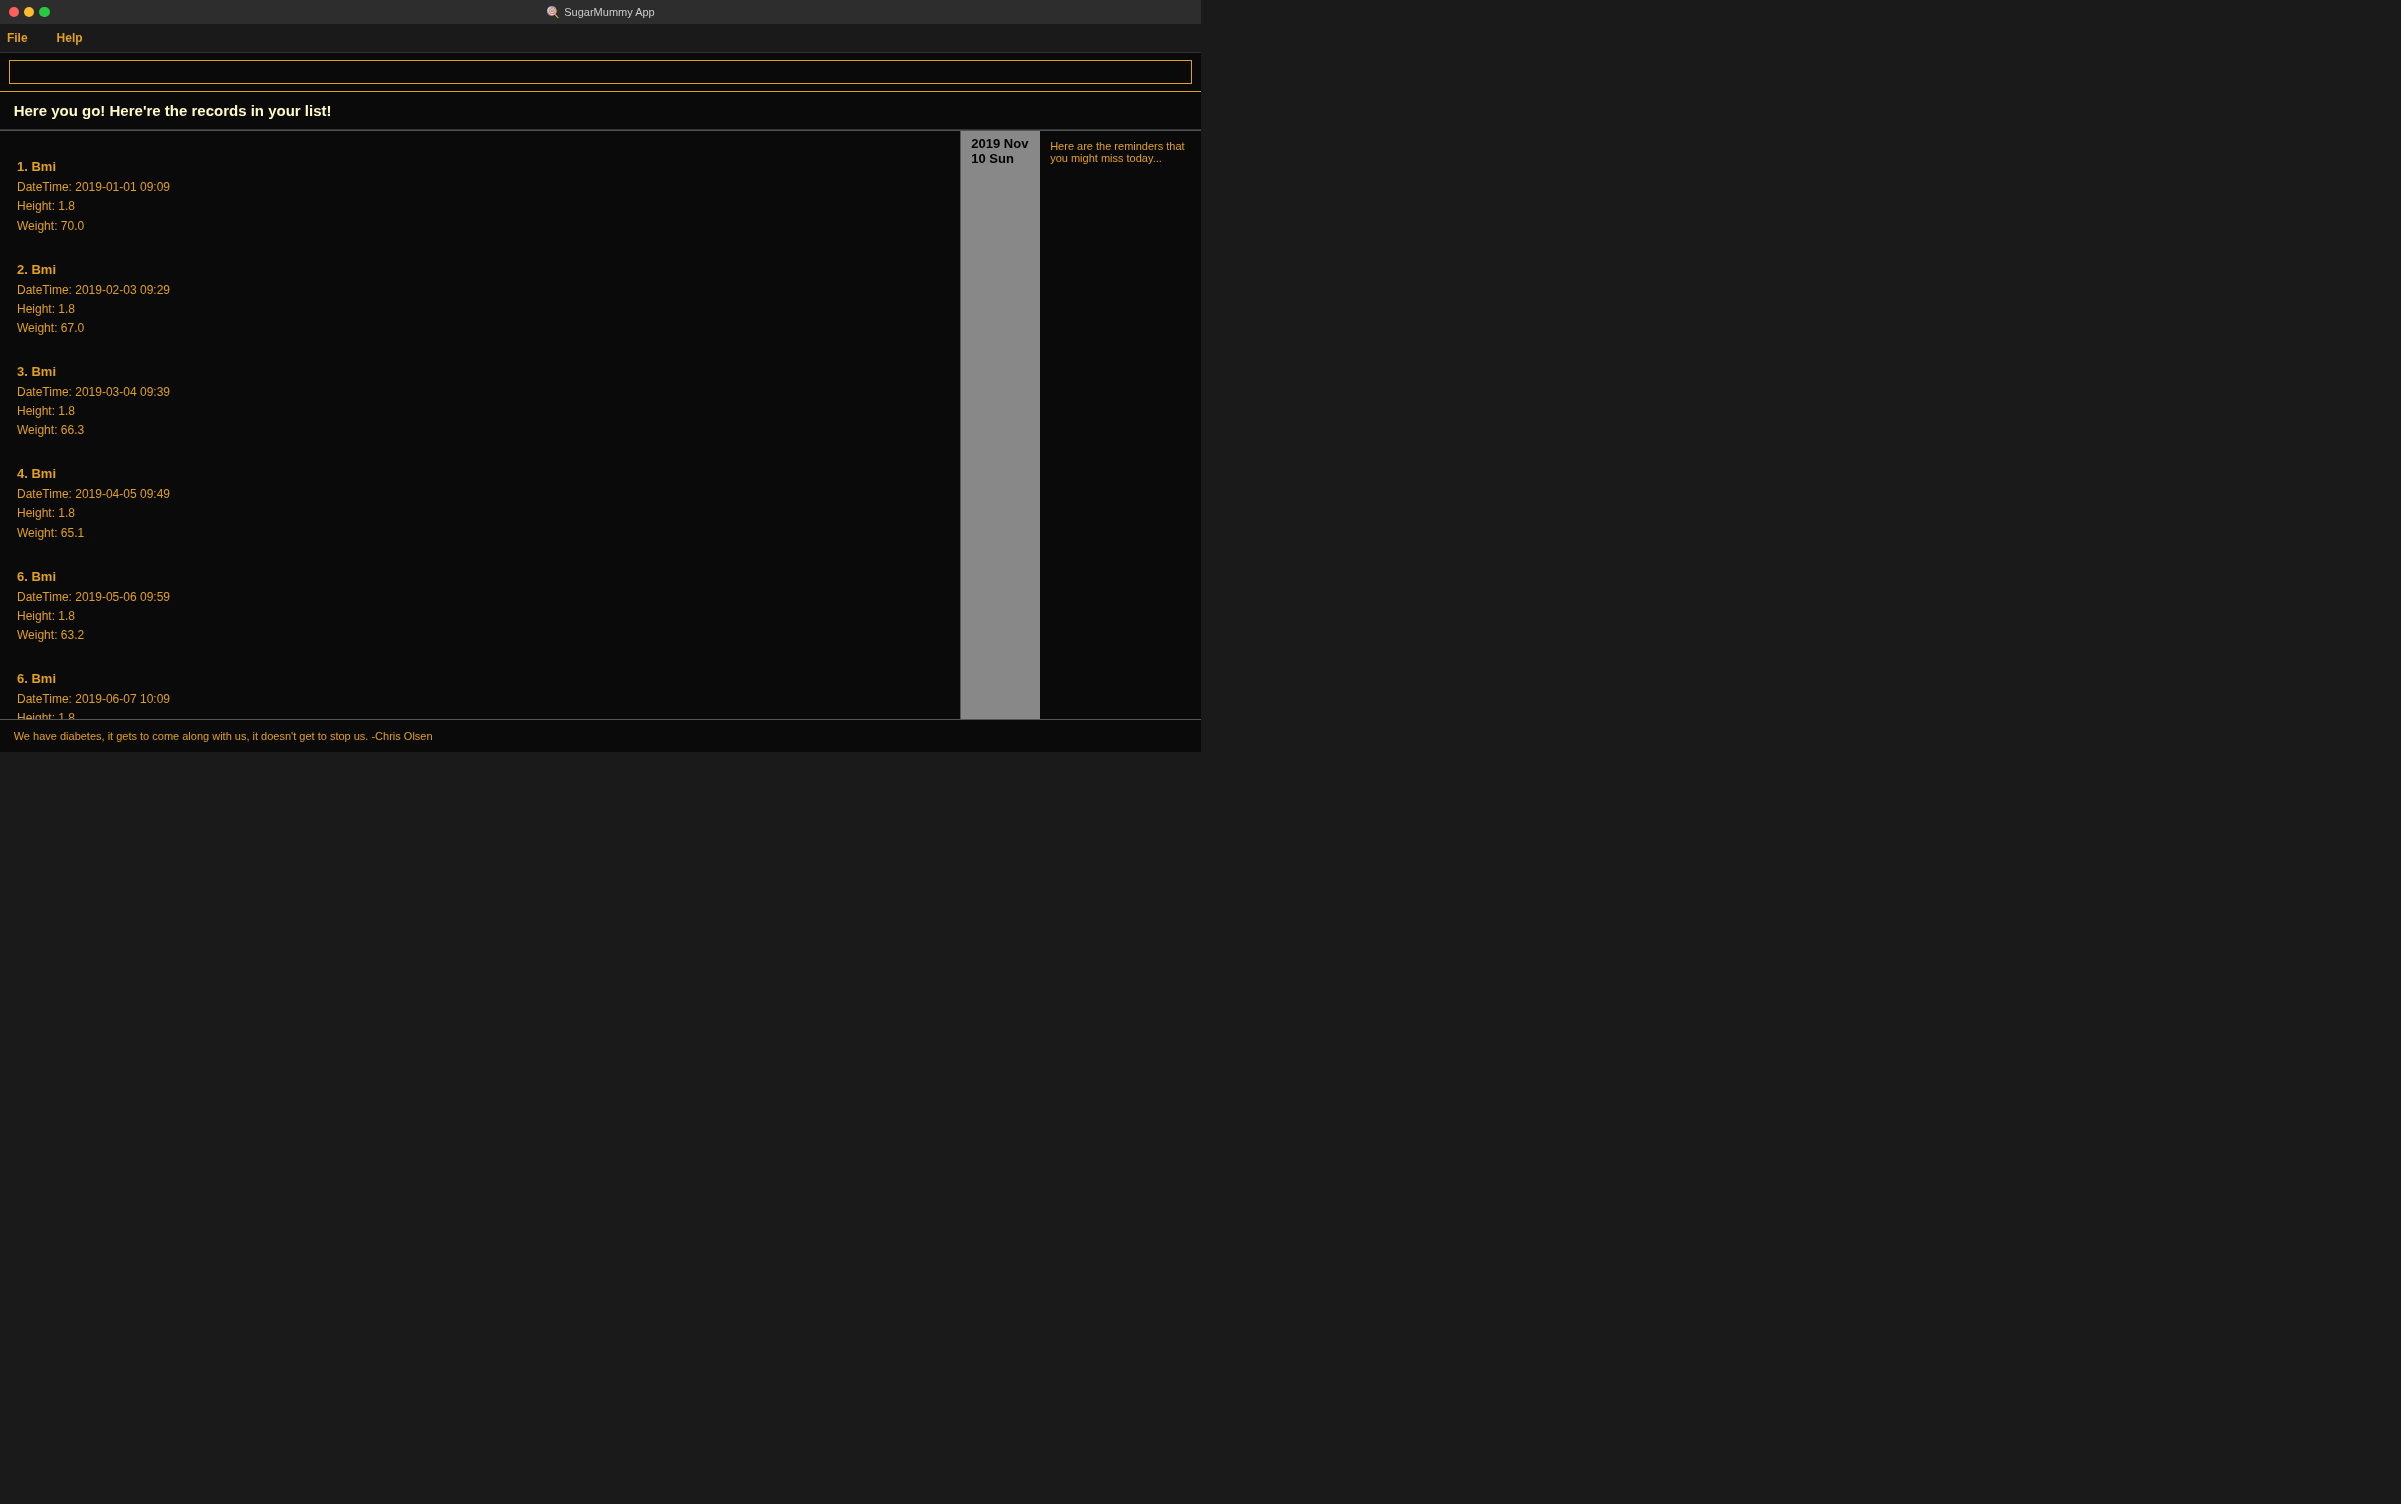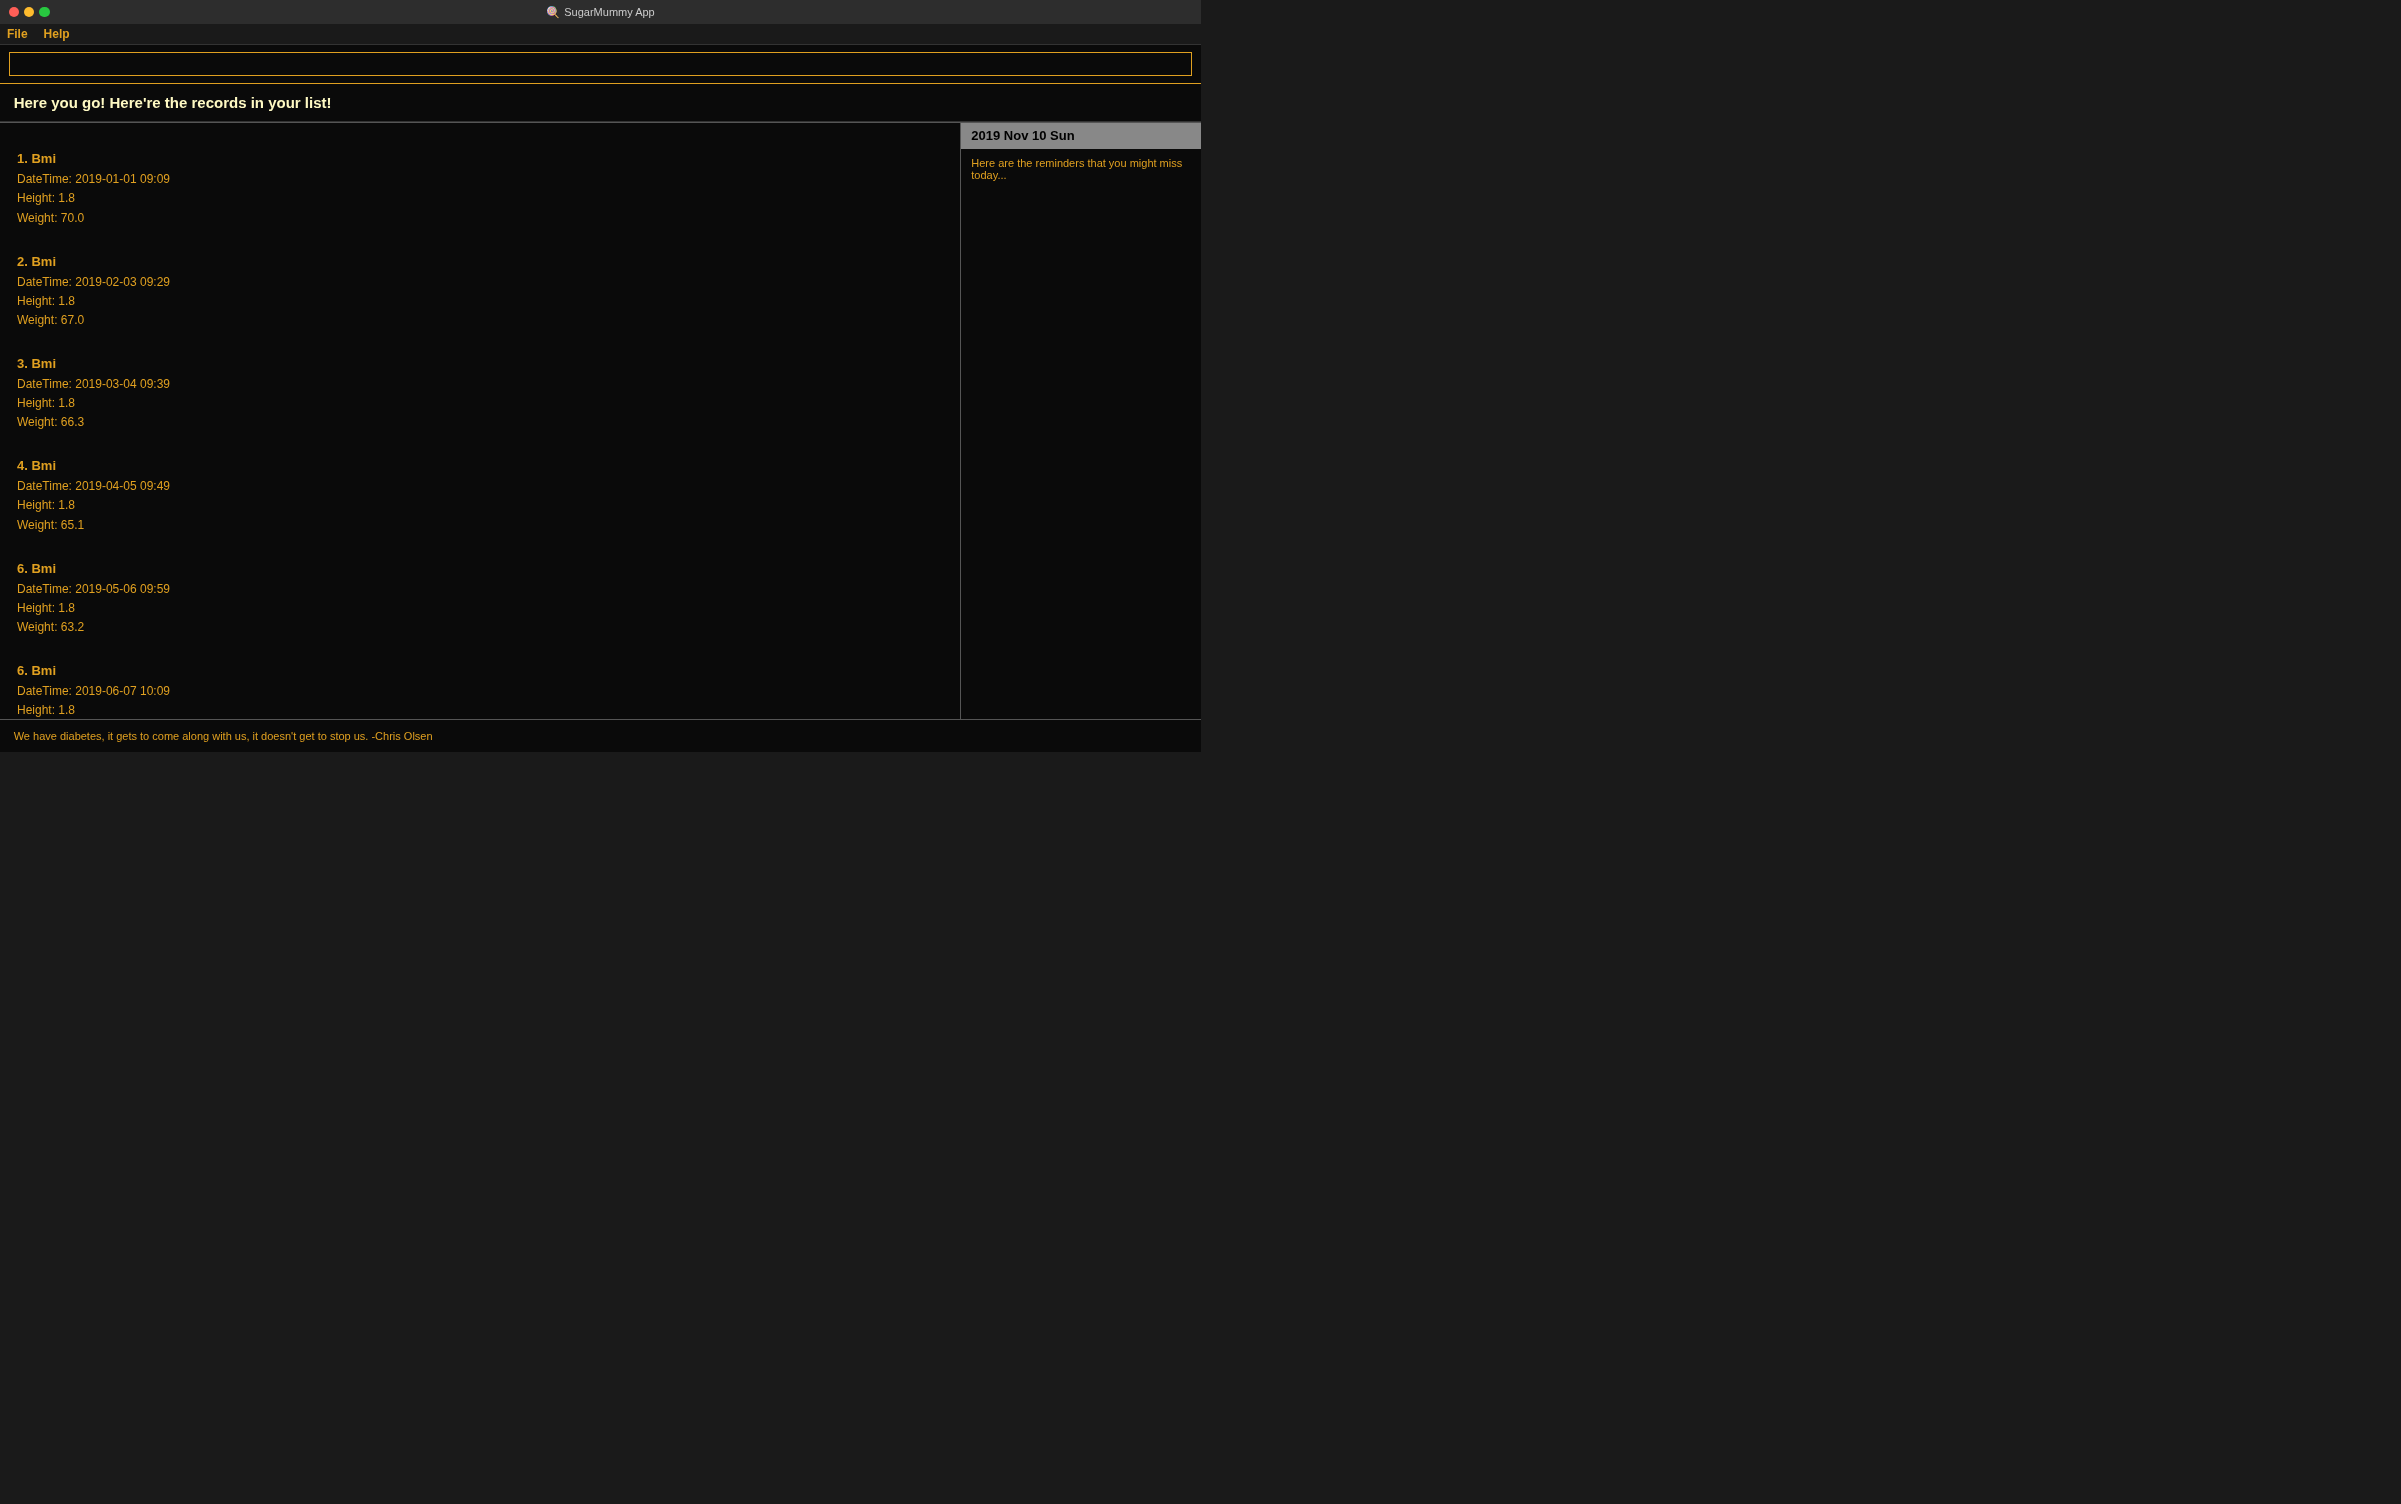--- a/index.html
+++ b/index.html
@@ -39,25 +39,25 @@
       color: #ccc;
       font-size: 11px;
       display: flex;
       align-items: center;
       gap: 4.3px;
     }
 
     
     .menubar {
       background: #1a1a1a;
-      height: 21px;
+      height: 29px;
       display: flex;
       align-items: center;
       padding: 0 6.9px;
-      gap: 16px;
+      gap: 29px;
       flex-shrink: 0;
       border-bottom: 0.9px solid #333;
     }
     .menubar-item {
       color: #e0a020;
       font-size: 12px;
       font-weight: 600;
       cursor: pointer;
     }
 
@@ -130,21 +130,20 @@
     .record-item .record-title {
       font-weight: bold;
       font-size: 13px;
     }
 
     
     .reminders-panel {
       width: 240px;
       background: #0a0a0a;
       display: flex;
-      flex-direction: column;
       flex-shrink: 0;
     }
 
     .reminders-header {
       background: #888;
       padding: 5.1px 10.3px;
       color: #000;
       font-size: 13px;
       font-weight: bold;
     }

